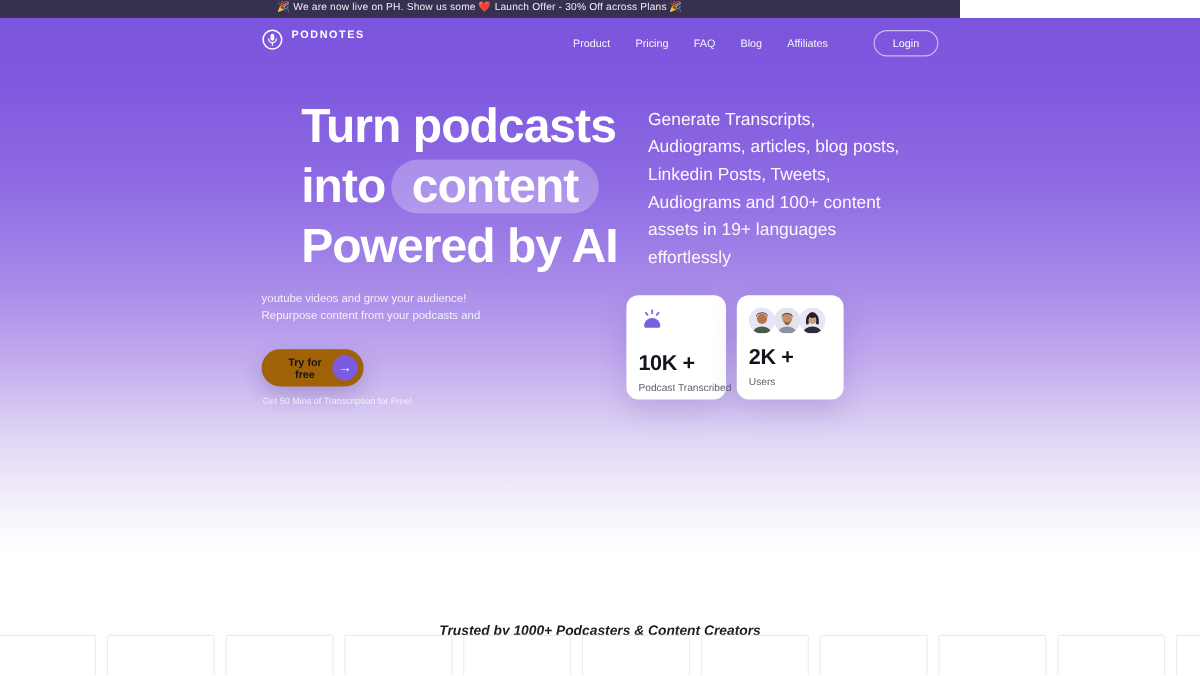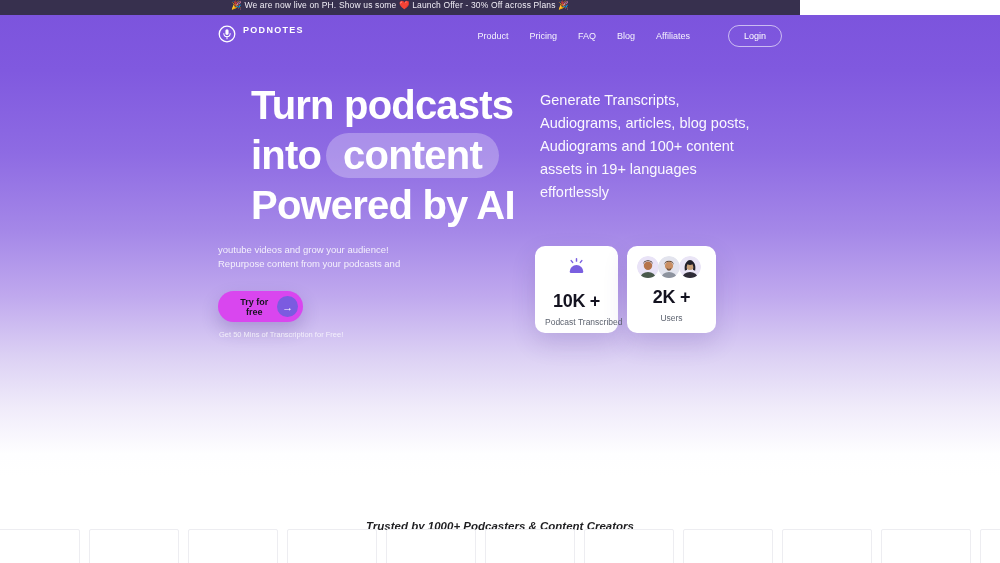--- a/index.html
+++ b/index.html
@@ -36,38 +36,38 @@
   
   .headline { position:absolute; left:218px; top:80px; color:#fff;
               font-size:40px; line-height:50px; font-weight:600; letter-spacing:-.8px;margin-left:33px; }
   .hl-pill { display:inline-block; background:rgba(255,255,255,.27);
              border-radius:26px; padding:0 17px; margin-left:5px; line-height:45px; }
 
   .sub { position:absolute; left:218px; top:243px; font-size:9.5px; line-height:14px;
          color:rgba(255,255,255,.85); }
 
   .cta { position:absolute; left:218px; top:291px; width:85px; height:31px;
-         background:#d946ef; border:none; border-radius:999px; cursor:pointer;
+         background:#a16207; border:none; border-radius:999px; cursor:pointer;
          display:flex; align-items:center; justify-content:space-between;
          padding:0 5px 0 13px; font-family:inherit;
          box-shadow:0 8px 18px rgba(52,22,116,.22); }
   .cta-label { font-size:9px; font-weight:700; color:#17141F; }
   .cta-arrow { width:21px; height:21px; border-radius:50%; background:#7B5BE0;
                color:#fff; display:flex; align-items:center; justify-content:center;
                font-size:11px; }
 
   .cta-note { position:absolute; left:219px; top:330px; font-size:7.5px;
               color:rgba(255,255,255,.75); }
 
   
   .desc { position:absolute; left:540px; top:89px; color:#FAF8FE;
           font-size:14.5px; line-height:23px; font-weight:400; }
 
   
-  .stats { position:absolute; left:535px; top:246px; display:flex; gap:9px;text-align:center; }
+  .stats { position:absolute; left:522px; top:246px; display:flex; gap:9px; }
   .stat-card { background:#fff; border-radius:10px; padding:10px 10px 9px;
                box-shadow:0 10px 24px rgba(64,36,130,.16); height:87px; }
   .stat-card.w1 { width:83px; }
   .stat-card.w2 { width:89px; }
   .stat-value { margin-top:9px; font-size:18px; font-weight:700; color:#141320;
                 letter-spacing:-.3px; }
   .stat-label { margin-top:5px; font-size:8.5px; color:#5E6470; white-space:nowrap; }
   .avatars { display:flex; }
   .avatar { width:22px; height:22px; border-radius:50%; overflow:hidden; }
   .avatar + .avatar { margin-left:-1px; }
@@ -127,20 +127,21 @@
 
   <button class="cta">
     <span class="cta-label">Try for free</span>
     <span class="cta-arrow">→</span>
   </button>
   <div class="cta-note">Get 50 Mins of Transcription for Free!</div>
 
   <div class="desc">
     <div>Generate Transcripts,</div>
     <div>Audiograms, articles, blog posts,</div>
+    <div>Linkedin Posts, Tweets,</div>
     <div>Audiograms and 100+ content</div>
     <div>assets in 19+ languages</div>
     <div>effortlessly</div>
   </div>
 
   <div class="stats">
     <div class="stat-card w1">
       <div>
         <svg width="23" height="22" viewBox="0 0 24 24">
           <path d="M4.6 17.2 a7.4 7.4 0 0 1 14.8 0 q0 1.4 -1.4 1.4 h-12 q-1.4 0 -1.4 -1.4 z" fill="#7A5FE0"></path>

